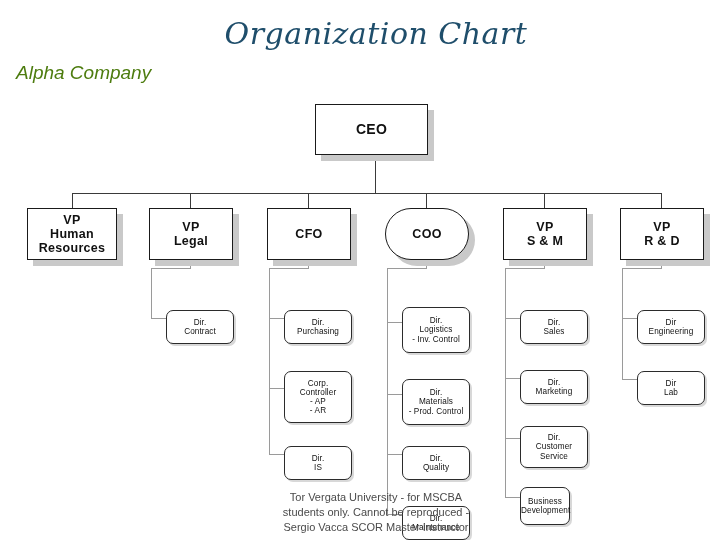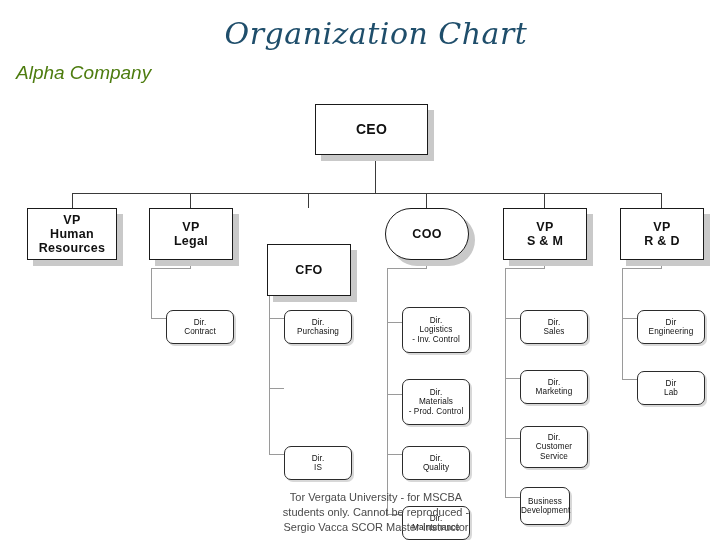--- a/index.html
+++ b/index.html
@@ -119,21 +119,21 @@
     <span class="lbl">VP
 Human
 Resources</span>
   </div>
 
   <div class="node lvl1" style="left:133px;top:208px;width:84px;height:52px;">
     <span class="lbl">VP
 Legal</span>
   </div>
 
-  <div class="node lvl1" style="left:251px;top:208px;width:84px;height:52px;margin-top:36px;">
+  <div class="node lvl1" style="left:251px;top:208px;width:84px;height:52px;">
     <span class="lbl">CFO</span>
   </div>
 
   <div class="node lvl1" style="left:369px;top:208px;width:84px;height:52px;border-radius:26px;">
     <span class="lbl">COO</span>
   </div>
 
   <div class="node lvl1" style="left:487px;top:208px;width:84px;height:52px;">
     <span class="lbl">VP
 S &amp; M</span>
@@ -147,20 +147,26 @@
   <div class="node lvl2" style="left:150px;top:301px;width:68px;height:34px;">
     <span class="lbl">Dir.
 Contract</span>
   </div>
 
   <div class="node lvl2" style="left:268px;top:301px;width:68px;height:34px;">
     <span class="lbl">Dir.
 Purchasing</span>
   </div>
 
+  <div class="node lvl2" style="left:268px;top:362px;width:68px;height:52px;">
+    <span class="lbl">Corp.
+Controller
+- AP
+- AR</span>
+  </div>
 
   <div class="node lvl2" style="left:268px;top:437px;width:68px;height:34px;">
     <span class="lbl">Dir.
 IS</span>
   </div>
 
   <div class="node lvl2" style="left:386px;top:298px;width:68px;height:46px;">
     <span class="lbl">Dir.
 Logistics
 - Inv. Control</span>

